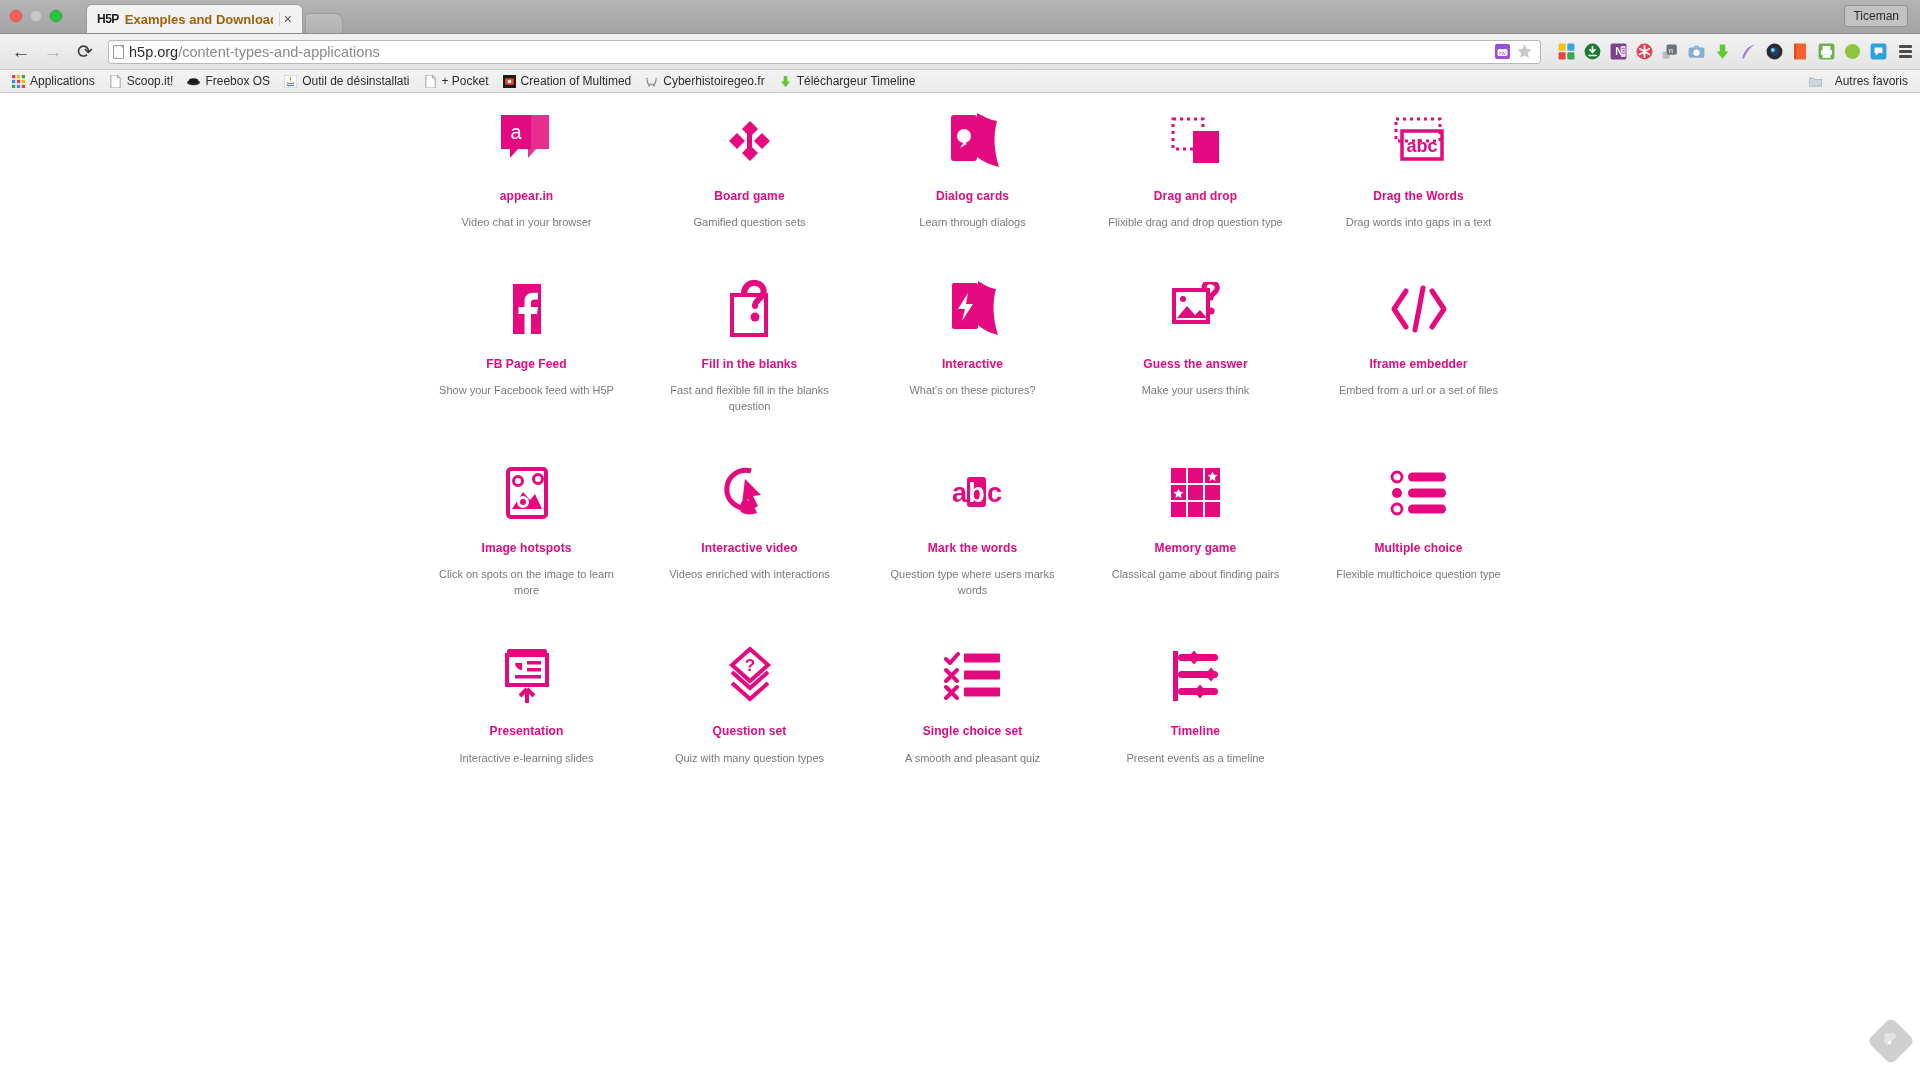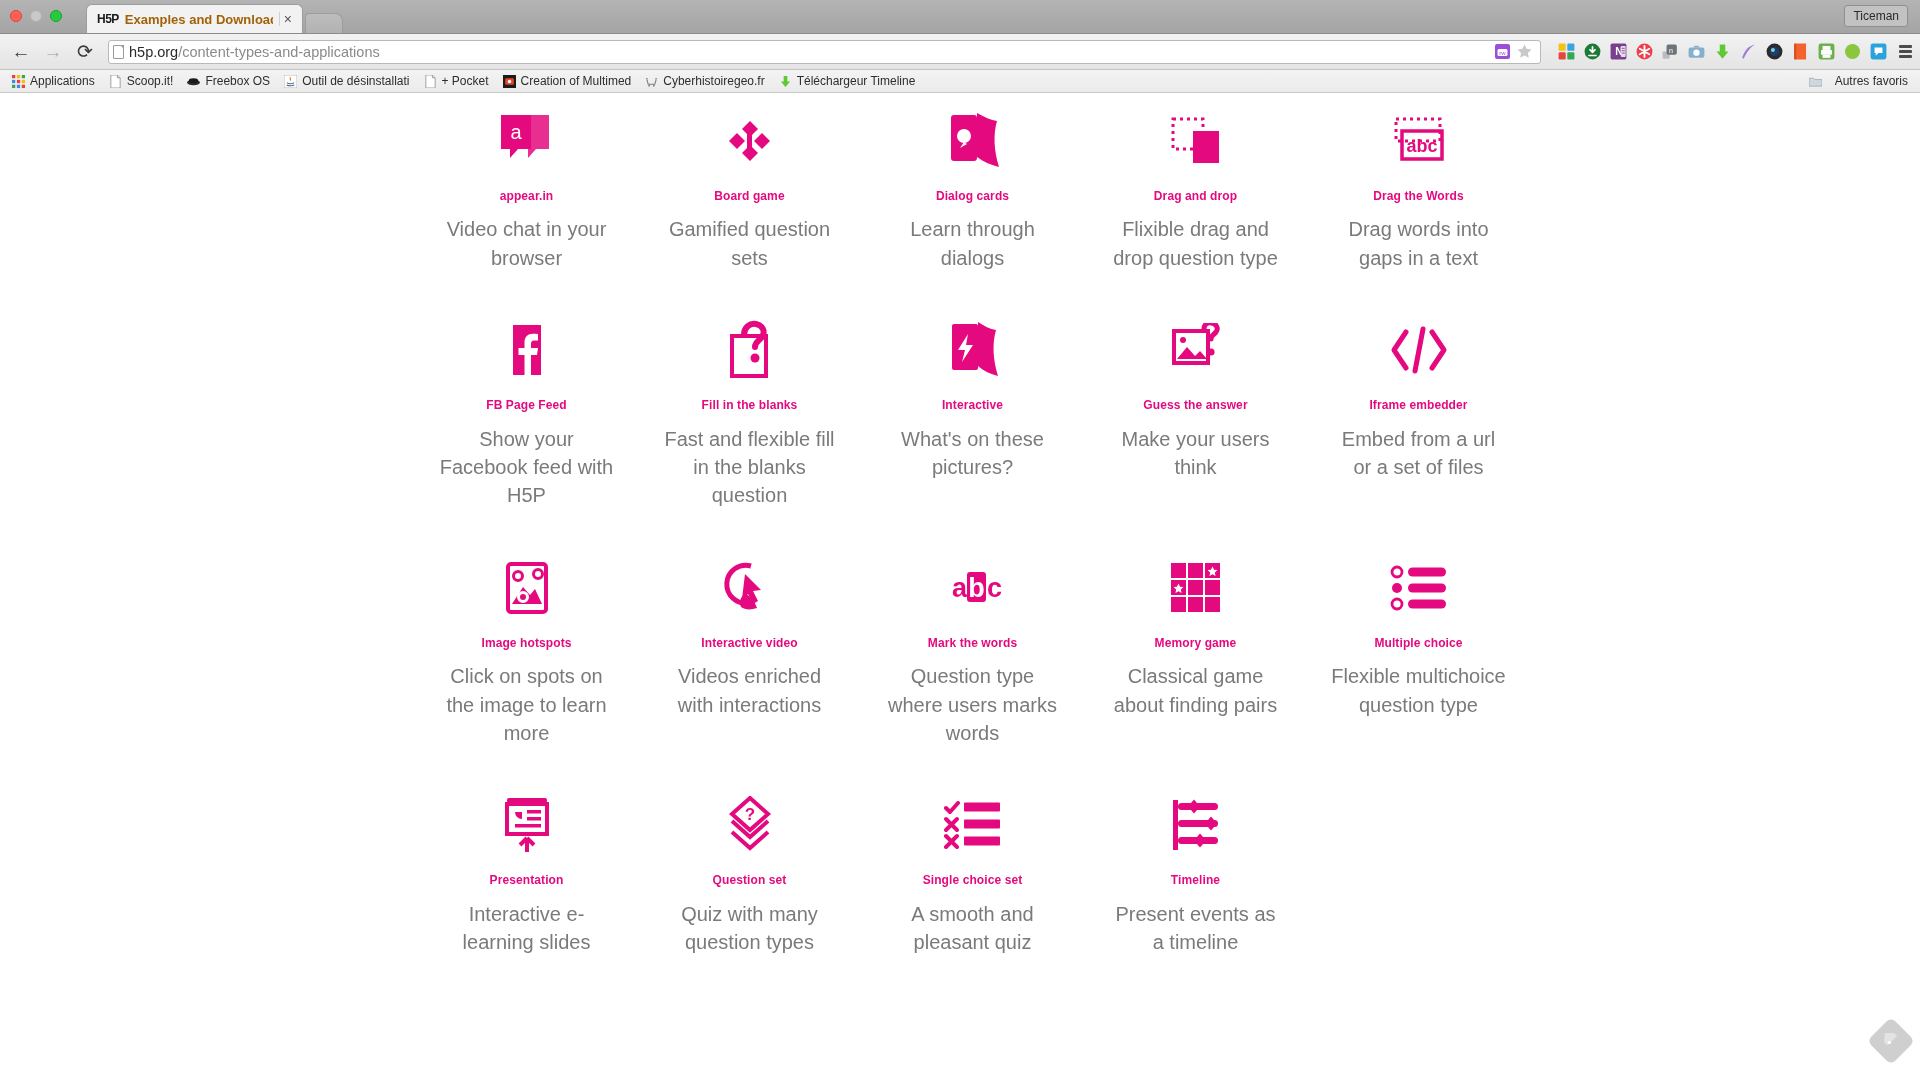--- a/index.html
+++ b/index.html
@@ -140,21 +140,21 @@
     height: 84px; width: 100%;
     display: flex; align-items: center; justify-content: center;
     margin-bottom: 6px;
   }
   .card svg { display: block; }
   .card .name {
     color: #e5097f; font-size: 12px; font-weight: 600;
     letter-spacing: 0.1px; margin-bottom: 12px; line-height: 1.2;
   }
   .card .desc {
-    color: #7a7a7a; font-size: 20px; line-height: 1.42;
+    color: #7a7a7a; font-size: 11px; line-height: 1.42;
     max-width: 175px;
   }
 
   
   .feedly {
     position: absolute; right: 12px; bottom: 22px;
     width: 34px; height: 34px;
     transform: rotate(45deg);
     background: #cfcfcf; border-radius: 6px;
     display: flex; align-items: center; justify-content: center;

